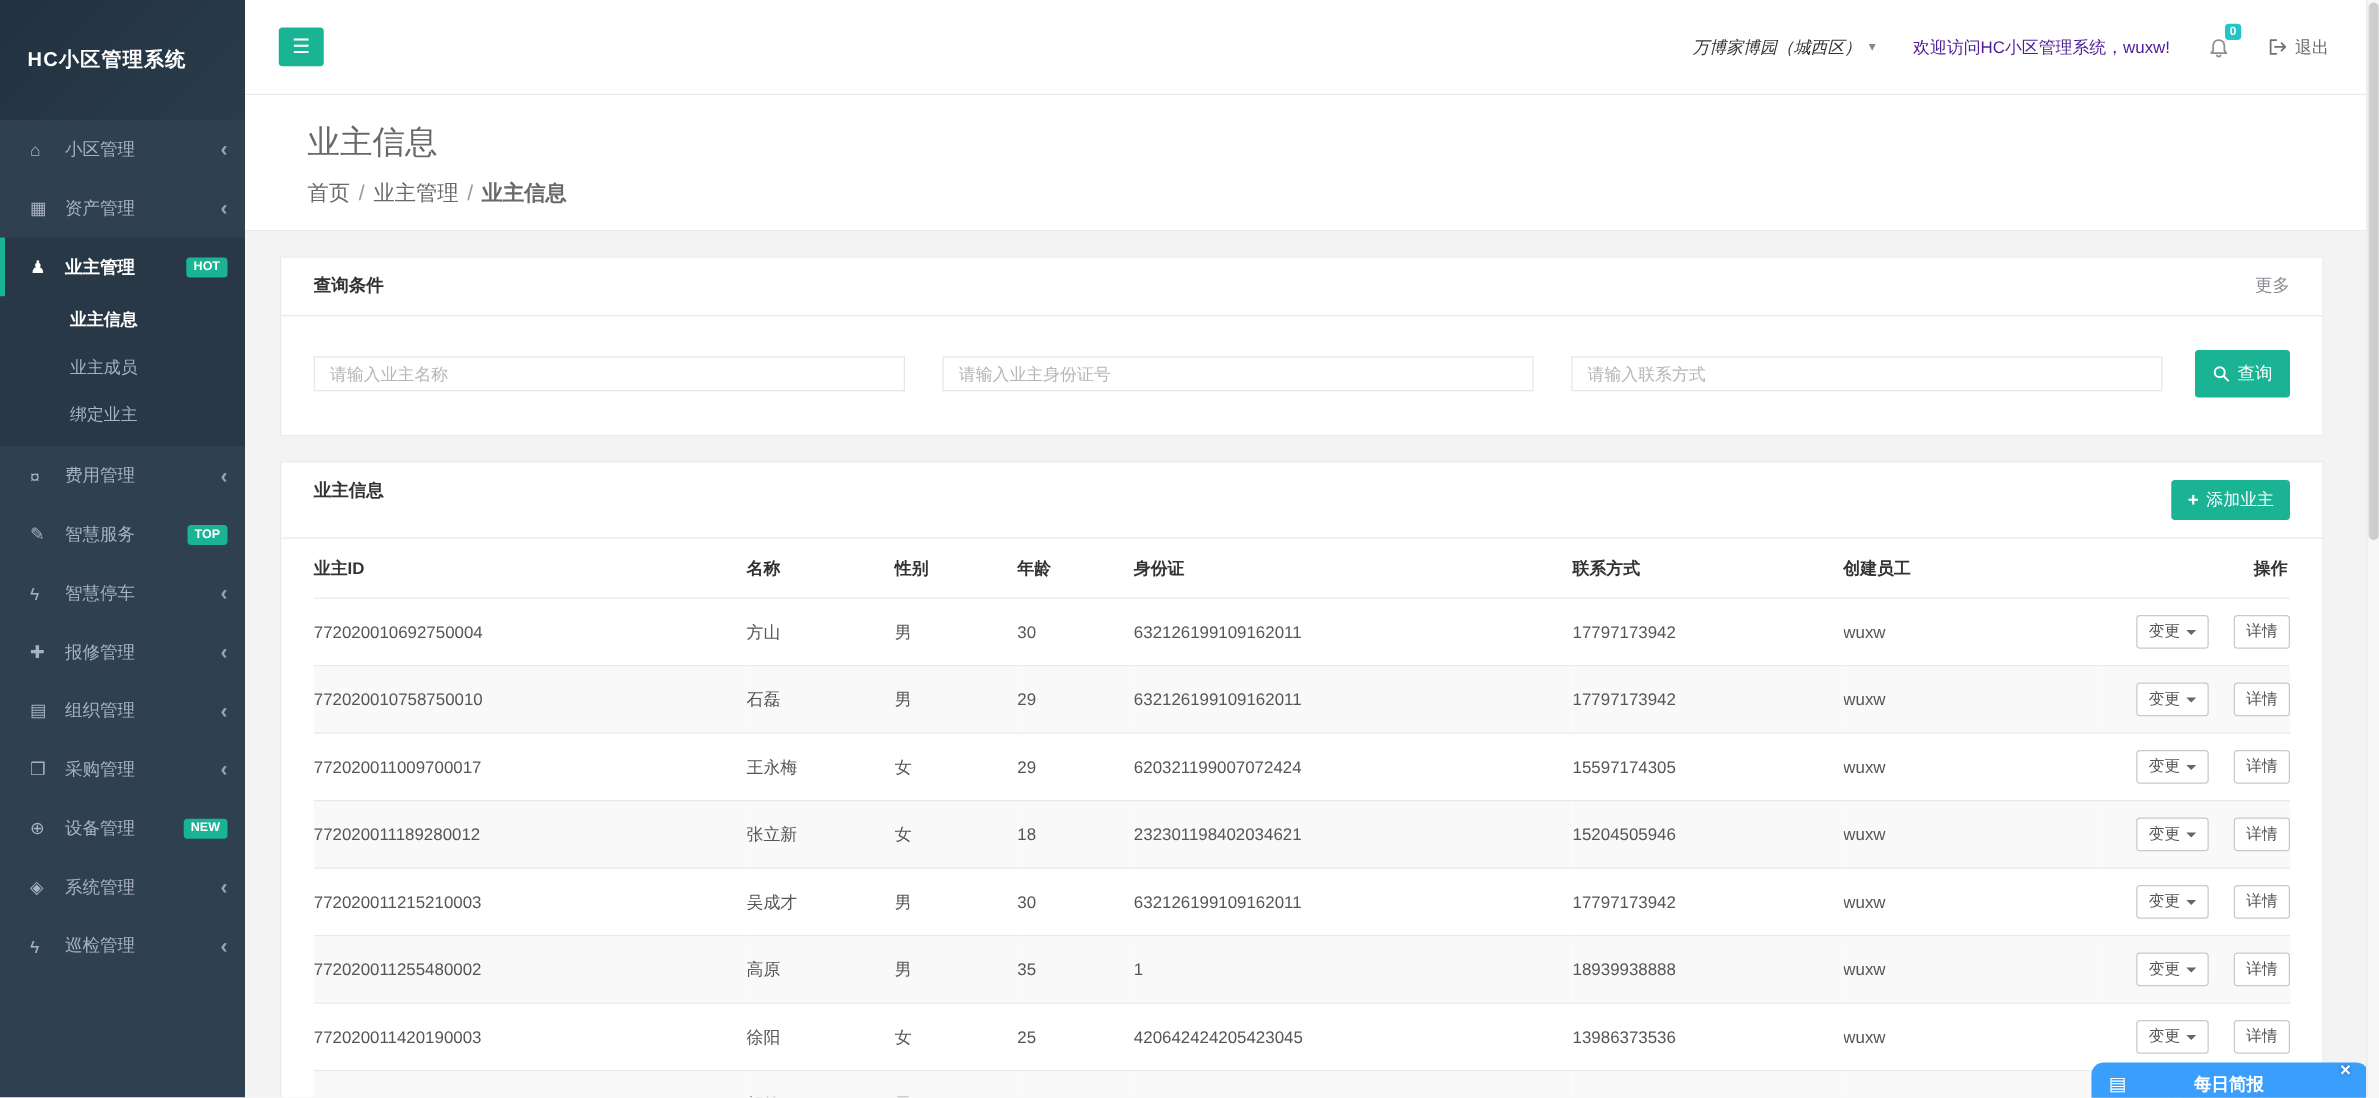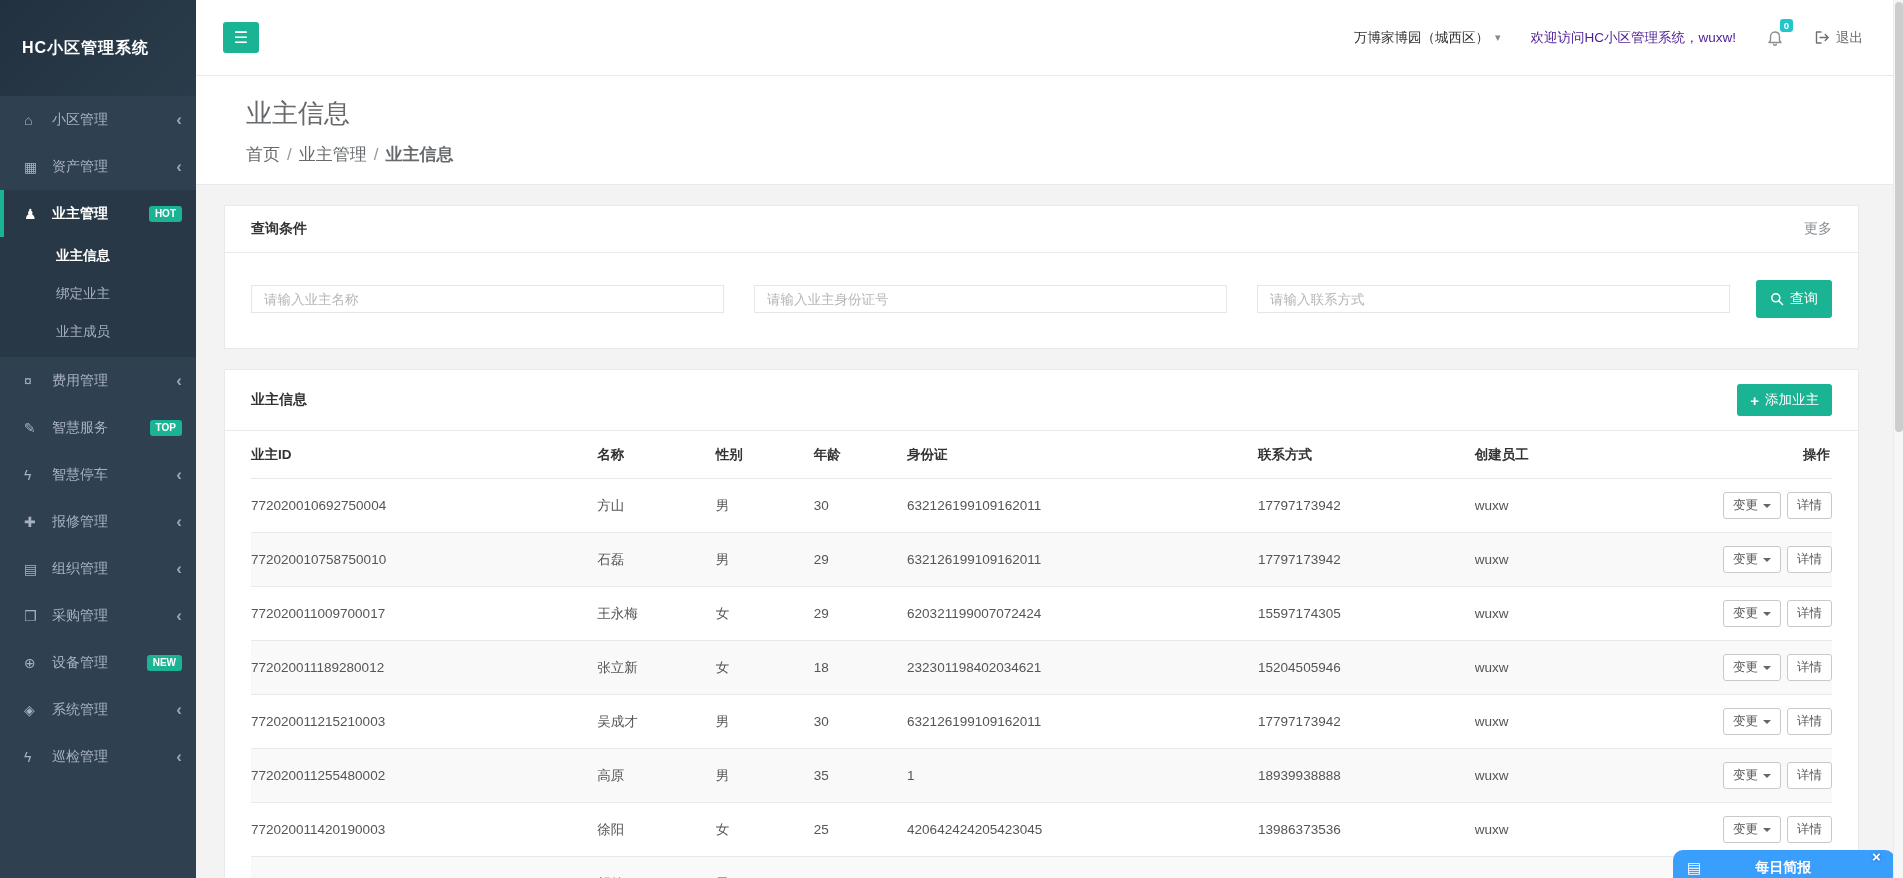--- a/index.html
+++ b/index.html
@@ -44,21 +44,21 @@
 
   .topbar {
     height: 76px; background: #fff; border-bottom: 1px solid #e7eaec;
     display: flex; align-items: center; padding: 0 40px 0 27px; flex-shrink: 0;
   }
   .hamburger {
     width: 36px; height: 31px; background: #1ab394; color: #fff; border: none;
     border-radius: 3px; font-size: 16px; cursor: pointer; line-height: 1;
   }
   .topbar-right { margin-left: auto; display: flex; align-items: center; gap: 30px; font-size: 13.5px; }
-  .community { color: #333; cursor: pointer; display: flex; align-items: center; gap: 6px; }
+  .community { color: #333; cursor: pointer; display: flex; align-items: center; gap: 6px; font-style: italic; }
   .community .caret-glyph { color: #888; font-size: 11px; }
   .welcome { color: #4c1d95; }
   .bell-wrap { position: relative; cursor: pointer; padding-top: 3px; }
   .bell-badge {
     position: absolute; top: -8px; right: -9px; background: #23c6c8; color: #fff;
     font-size: 9.5px; font-weight: bold; border-radius: 3px; padding: 1px 4px; line-height: 1.2;
   }
   .logout { display: flex; align-items: center; gap: 6px; color: #676a6c; cursor: pointer; }
 
   
@@ -66,21 +66,21 @@
   .page-heading h2 { font-size: 26px; font-weight: 300; color: #676a6c; margin-bottom: 12px; }
   .breadcrumb { display: flex; align-items: center; gap: 7px; font-size: 17px; color: #676a6c; }
   .breadcrumb .crumb { cursor: pointer; }
   .breadcrumb .crumb.current { font-weight: bold; cursor: default; }
   .breadcrumb .sep { color: #999; }
 
   
   .content { flex: 1; padding: 20px 44px 0 28px; overflow: hidden; }
   .card { background: #fff; border: 1px solid #e7eaec; }
   .card-head {
-    display: flex; align-items: center; justify-content: space-between;
+    display: flex; justify-content: space-between;
     padding: 14px 26px; border-bottom: 1px solid #e7eaec;
   }
   .card-title { font-size: 14px; font-weight: bold; color: #333; }
   .more-link { font-size: 14px; color: #8b8f94; cursor: pointer; }
 
   .query-card { margin-bottom: 20px; }
   .query-body { display: flex; align-items: center; padding: 27px 26px 30px; }
   .query-input {
     flex: 1; height: 28px; border: 1px solid #e5e6e7; padding: 0 12px;
     font-size: 13.5px; color: #676a6c; outline: none; background: #fff;
@@ -108,21 +108,21 @@
   th {
     text-align: left; font-weight: bold; color: #333; padding: 15px 8px 14px 0;
     border-bottom: 1px solid #e7eaec;
   }
   th.col-actions { text-align: right; padding-right: 2px; }
   td { color: #555; padding: 13px 8px 13px 0; border-bottom: 1px solid #e7eaec; overflow: hidden; white-space: nowrap; }
   tbody tr:nth-child(even) { background: #f9f9f9; }
   td.cell-actions { text-align: right; padding-right: 0; }
   .btn-white {
     background: #fff; border: 1px solid #c9c9c9; border-radius: 3px; color: #555;
-    font-size: 12.5px; padding: 4px 9px; cursor: pointer; margin-left: 6px;
+    font-size: 12.5px; padding: 4px 9px; cursor: pointer; margin-left: 20px;
     font-family: "Liberation Sans", "DejaVu Sans", sans-serif;
   }
   .caret {
     display: inline-block; margin-left: 5px; vertical-align: middle;
     border-top: 4px solid #666; border-left: 4px solid transparent; border-right: 4px solid transparent;
   }
 
   
   .chat-widget {
     position: fixed; left: 1673px; top: 850px; width: 222px; height: 60px;
@@ -168,22 +168,22 @@
           <span class="nav-label">资产管理</span>
           <span class="nav-chevron">‹</span>
         </div>
         <div class="nav-item active">
           <span class="nav-icon">♟</span>
           <span class="nav-label">业主管理</span>
           <span class="nav-badge">HOT</span>
         </div>
         <div class="nav-sub-wrap">
           <div class="nav-sub active">业主信息</div>
+          <div class="nav-sub">业主成员</div>
           <div class="nav-sub">绑定业主</div>
-          <div class="nav-sub">业主成员</div>
         </div>
         <div class="nav-item">
           <span class="nav-icon">¤</span>
           <span class="nav-label">费用管理</span>
           <span class="nav-chevron">‹</span>
         </div>
         <div class="nav-item">
           <span class="nav-icon">✎</span>
           <span class="nav-label">智慧服务</span>
           <span class="nav-badge">TOP</span>

